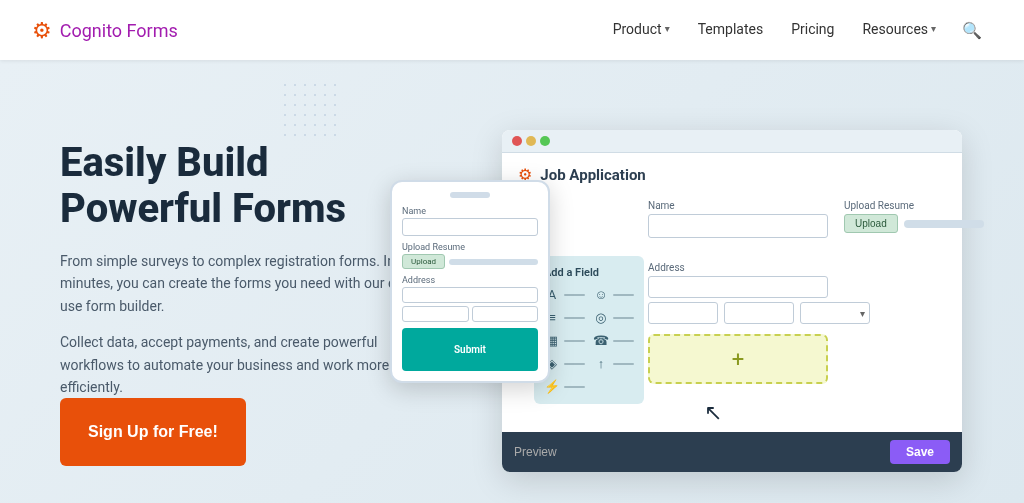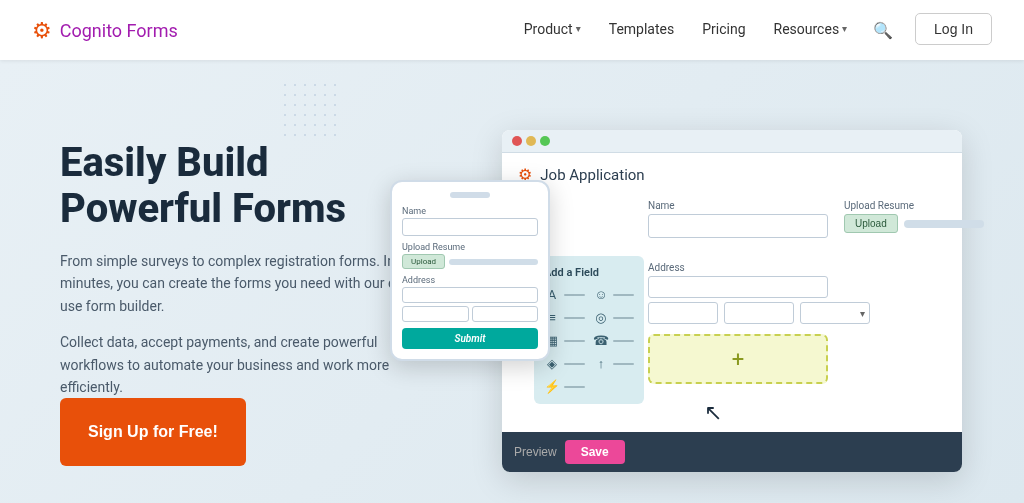--- a/index.html
+++ b/index.html
@@ -202,21 +202,21 @@
       align-items: center;
       gap: 8px;
       margin-bottom: 16px;
     }
     .form-gear-icon {
       color: #e8500a;
       font-size: 16px;
     }
     .form-title-text {
       font-size: 15px;
-      font-weight: 400;
+      font-weight: 700;
       color: #2c3e50;
     }
 
     
     .add-field-panel {
       background: #d8ecf0;
       border-radius: 6px;
       padding: 10px;
       width: 110px;
       position: absolute;
@@ -354,34 +354,34 @@
       font-size: 22px;
       color: #8a9a20;
       cursor: pointer;
     }
 
     
     .form-bottom-bar {
       background: #2c3e50;
       border-radius: 0 0 8px 8px;
       display: flex;
-      justify-content: flex-start;
+      justify-content: space-between;
       align-items: center;
       padding: 8px 12px;
       gap: 8px;
     }
     .bottom-preview-btn {
       background: transparent;
       color: #aaa;
       border: none;
       font-size: 12px;
       cursor: pointer;
     }
     .bottom-save-btn {
-      background: #ec4899;
+      background: #8b5cf6;
       color: #fff;
       border: none;
       border-radius: 4px;
       padding: 5px 16px;
       font-size: 12px;
       font-weight: 600;
       cursor: pointer;
     }
 
     
@@ -465,25 +465,24 @@
       border-radius: 3px;
       height: 16px;
       background: #fff;
     }
     .mobile-submit-btn {
       background: #00a99d;
       color: #fff;
       border: none;
       border-radius: 4px;
       width: 100%;
-      padding: 5px 0;
+      padding: 16px 0;
       font-size: 10px;
       font-weight: 600;
       text-align: center;
-      font-style: italic;
     }
 
     
     .cursor-arrow {
       position: absolute;
       left: 186px;
       top: 200px;
       font-size: 22px;
       color: #1a2b3c;
       z-index: 20;
@@ -507,21 +506,20 @@
       <span>Templates</span>
     </a>
     <a class="nav-link">
       <span>Pricing</span>
     </a>
     <a class="nav-link">
       <span>Resources</span>
       <span class="chevron">▾</span>
     </a>
     <span class="nav-search">🔍</span>
-    <button class="nav-login">Log In</button>
   </div>
 </nav>
 
 <section class="hero">
   <div class="hero-left">
     <h1 class="hero-title">
       <span>Easily Build</span><br>
       <span>Powerful Forms</span>
     </h1>
     <p class="hero-subtitle">From simple surveys to complex registration forms. In just minutes, you can create the forms you need with our easy-to-use form builder.</p>

